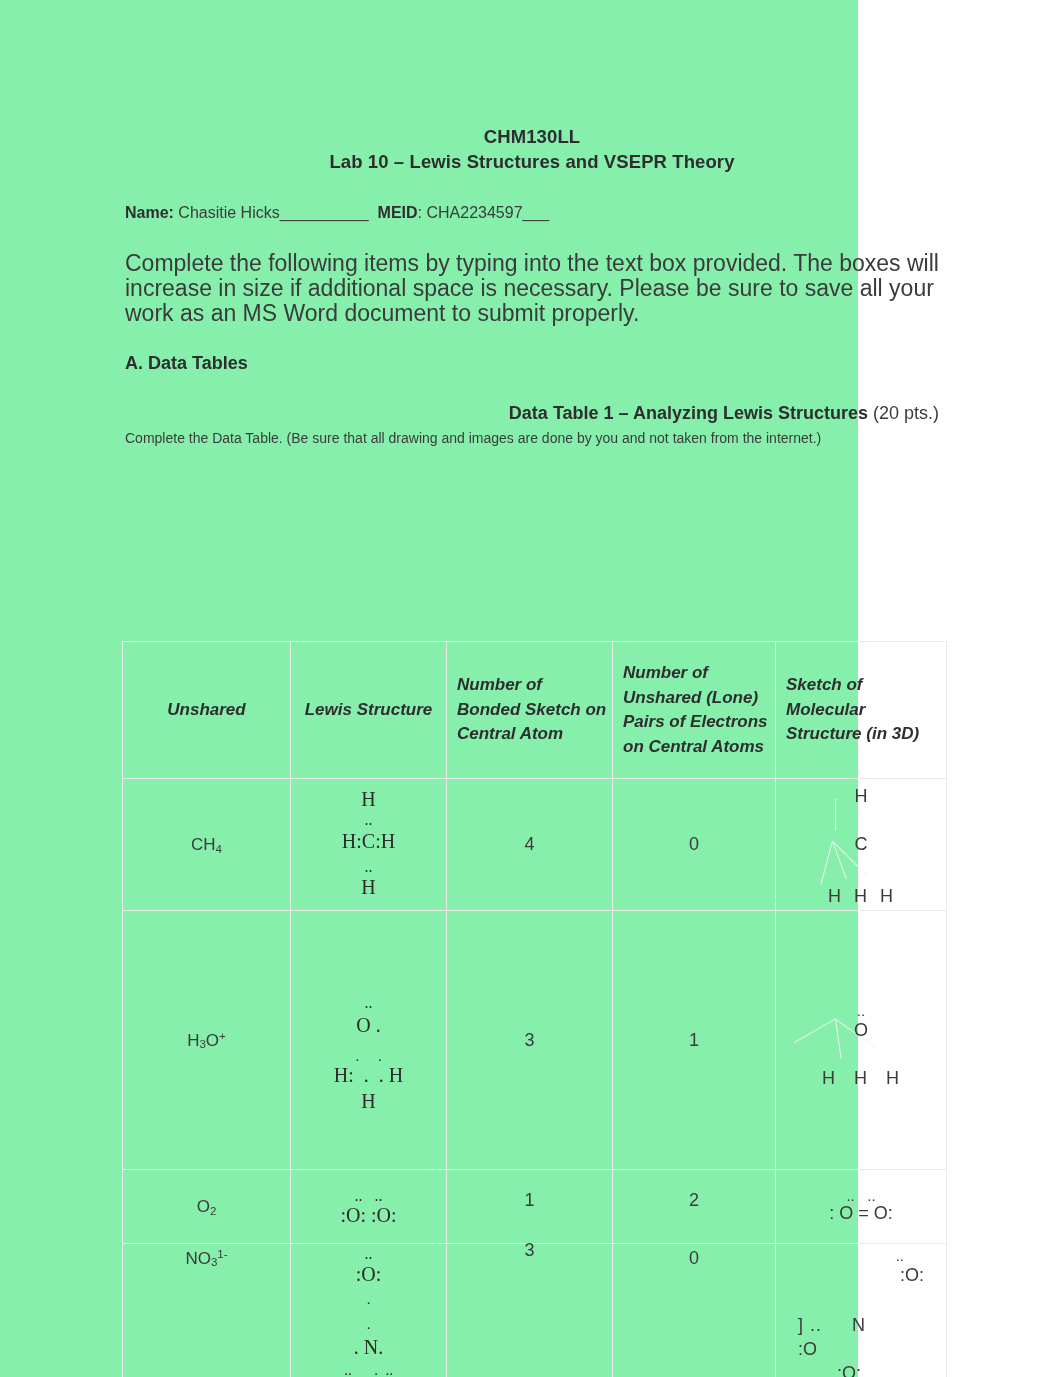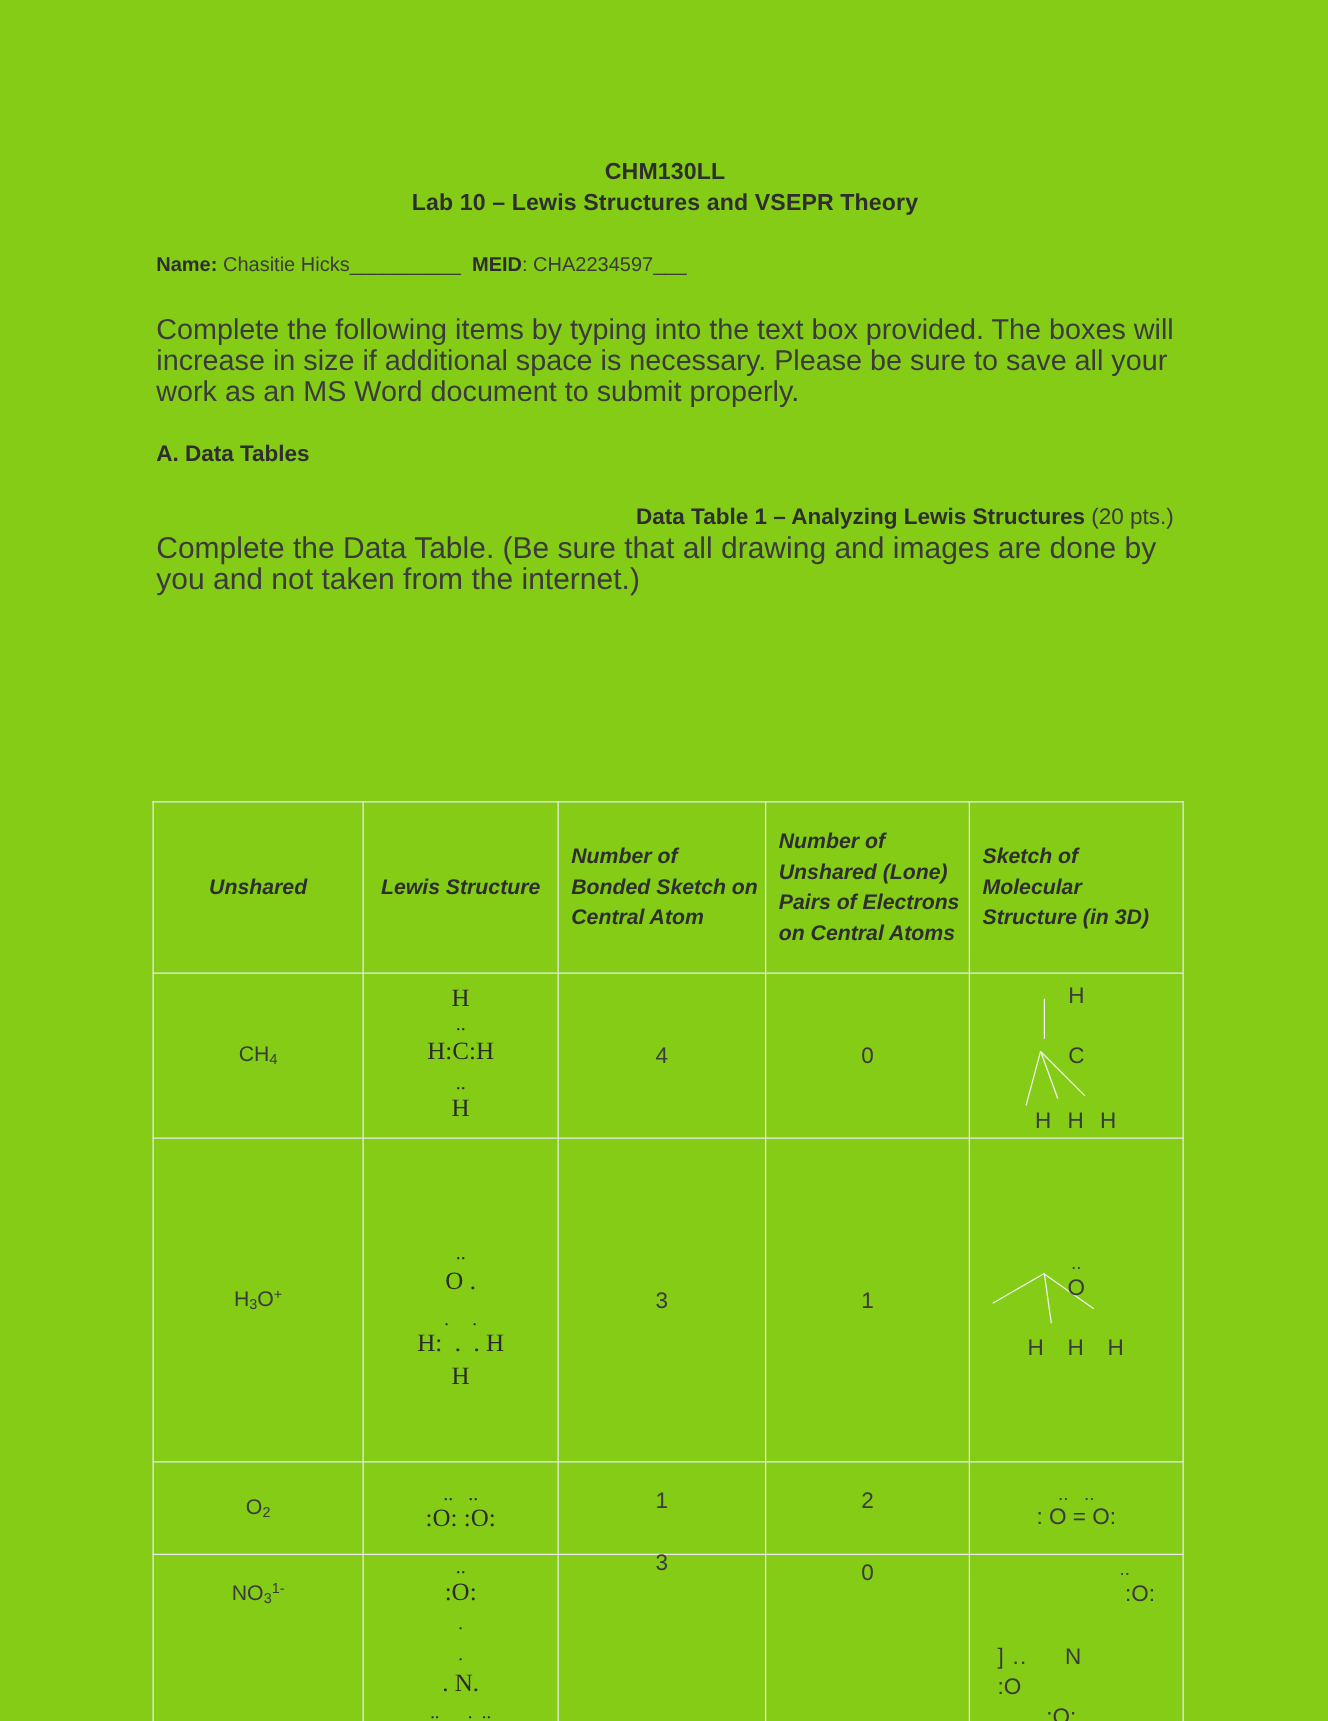--- a/index.html
+++ b/index.html
@@ -11,23 +11,23 @@
     width: 1062px;
     height: 1377px;
     position: relative;
     font-family: "Liberation Sans", sans-serif;
     color: #3b3b3b;
     overflow: hidden;
   }
   .page {
     position: absolute;
     left: 0; top: 0;
-    width: 1062px;
+    width: 858px;
     height: 1377px;
-    background: #84cc16;
+    background: #86efac;
   }
   .content {
     position: absolute;
     left: 125px;
     top: 124px;
     width: 814px;
   }
 
   
   .doc-title {
@@ -74,21 +74,21 @@
   .dt-head {
     margin-top: 25px;
     font-size: 18px;
     line-height: 25px;
     color: #3b3b3b;
     text-align: right;
   }
   .dt-head b { font-weight: bold; color: #2e2e2e; }
 
   .dt-sub {
-    font-size: 24px;
+    font-size: 14px;
     line-height: 25px;
     color: #3b3b3b;
   }
 
   
   .data-table {
     position: absolute;
     left: 122px;
     top: 641px;
     width: 824px;
@@ -303,21 +303,21 @@
           <div class="cellwrap">
             <div class="sketch g" style="left:0;right:0;top:18px;text-align:center;font-size:15px;">..   ..</div>
             <div class="sketch g" style="left:0;right:0;top:34px;text-align:center;">: O = O:</div>
           </div>
         </td>
       </tr>
 
       <tr class="row-no3">
         <td>
           <div class="cellwrap">
-            <div class="formula g" style="left:0;right:0;top:4px;margin-top:17px;"><span>NO</span><sub>3</sub><sup>1-</sup></div>
+            <div class="formula g" style="left:0;right:0;top:4px;"><span>NO</span><sub>3</sub><sup>1-</sup></div>
           </div>
         </td>
         <td>
           <div class="cellwrap">
             <div class="lewis g" style="left:0;right:0;top:2px;font-size:16px;">..</div>
             <div class="lewis g" style="left:0;right:0;top:20px;">:O:</div>
             <div class="lewis g" style="left:0;right:0;top:48px;font-size:15px;">.</div>
             <div class="lewis g" style="left:0;right:0;top:73px;font-size:15px;">.</div>
             <div class="lewis g" style="left:0;right:0;top:93px;">. N.</div>
             <div class="lewis g" style="left:0;right:0;top:119px;font-size:15px;">..      .  ..</div>

